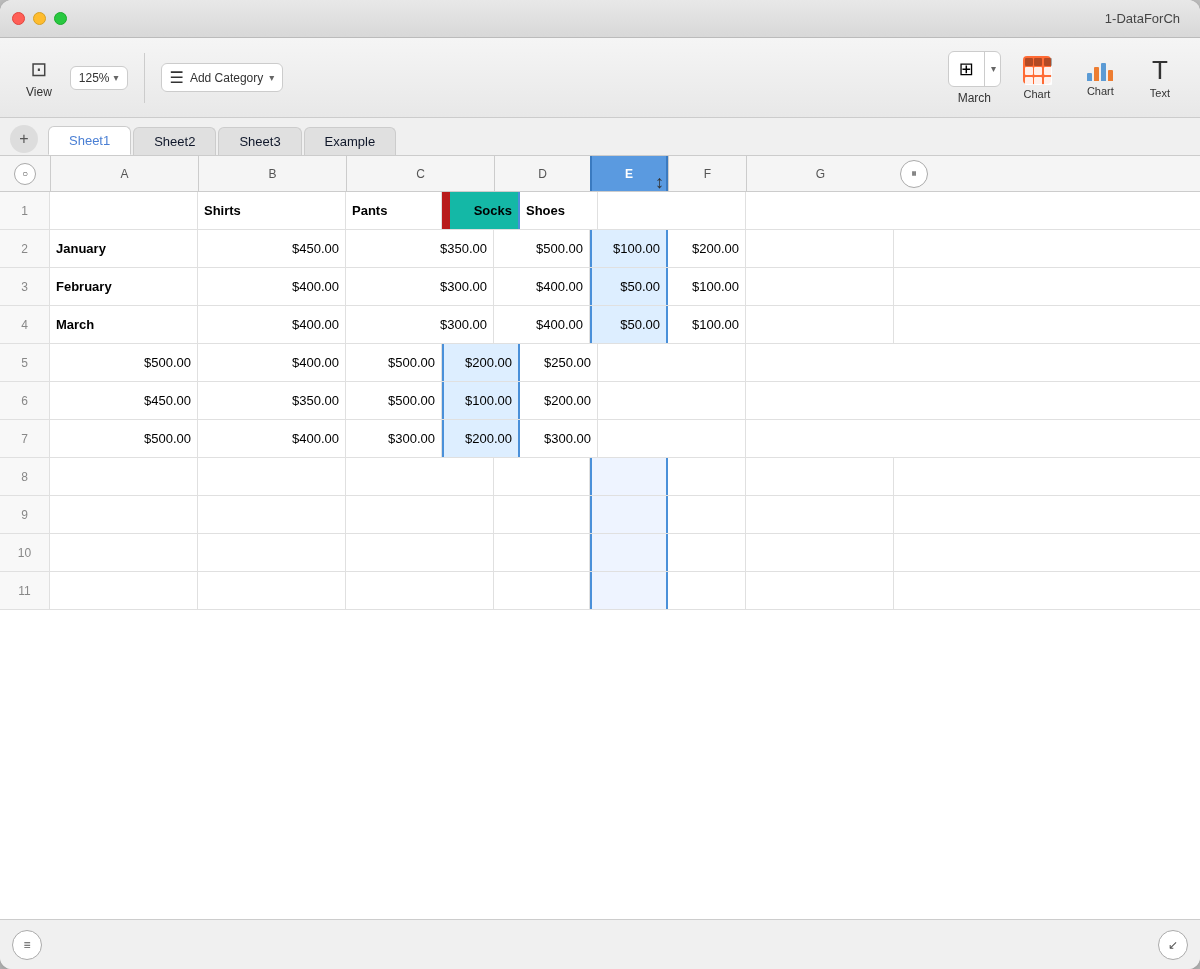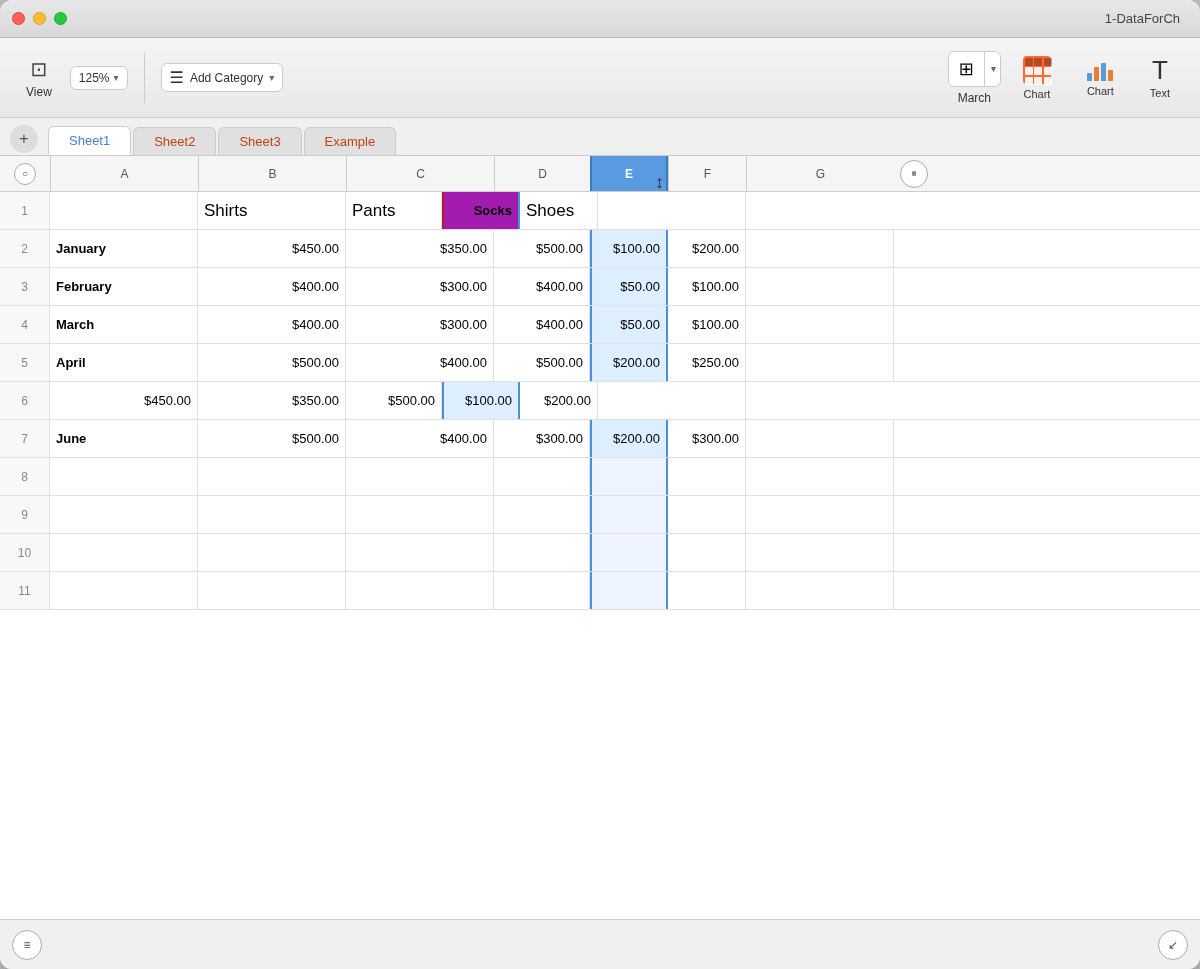--- a/index.html
+++ b/index.html
@@ -154,21 +154,21 @@
       margin-bottom: 2px;
     }
     .sheet-tab {
       padding: 6px 20px;
       border: 1px solid #ccc;
       border-bottom: none;
       border-radius: 6px 6px 0 0;
       font-size: 13px;
       cursor: pointer;
       background: #e0e0e0;
-      color: #c2410c;
+      color: #0f172a;
       margin-right: 2px;
     }
     .sheet-tab.active {
       background: white;
       color: #4a7fd4;
       font-weight: 500;
       border-bottom: 1px solid white;
       position: relative;
       z-index: 1;
     }
@@ -273,22 +273,22 @@
       overflow: hidden;
     }
     .cell.col-a { width: 148px; min-width: 148px; font-weight: bold; }
     .cell.col-b { width: 148px; min-width: 148px; justify-content: flex-end; }
     .cell.col-c { width: 148px; min-width: 148px; justify-content: flex-end; }
     .cell.col-d { width: 96px; min-width: 96px; justify-content: flex-end; }
     .cell.col-e { width: 78px; min-width: 78px; justify-content: flex-end; background: #ddeeff88; }
     .cell.col-f { width: 78px; min-width: 78px; justify-content: flex-end; }
     .cell.col-g { width: 148px; min-width: 148px; }
     .cell.header-row {
-      font-weight: normal;
-      font-size: 17px;
+      font-weight: bold;
+      font-size: 13px;
       justify-content: flex-start;
     }
     .cell.col-a.header-row { justify-content: flex-start; }
     .cell.col-b.header-row { justify-content: flex-start; }
     .cell.col-c.header-row { justify-content: flex-start; }
     .cell.col-d.header-row { justify-content: flex-start; }
     
     .bottom-bar {
       height: 50px;
       background: #f0f0f0;
@@ -424,21 +424,21 @@
       <div class="pause-btn">⏸</div>
     </div>
 
     <div class="data-rows">
 
       <div class="data-row">
         <div class="row-num">1</div>
         <div class="cell col-a header-row"></div>
         <div class="cell col-b header-row">Shirts</div>
         <div class="cell col-d header-row">Pants</div>
-        <div class="cell col-e" style="background:#a21caf;border-left:2px solid #b91c1c;border-right:2px solid #4a90d9;font-weight:bold;">Socks</div>
+        <div class="cell col-e" style="background:#14b8a6;border-left:8px solid #b91c1c;border-right:2px solid #4a90d9;font-weight:bold;">Socks</div>
         <div class="cell col-f header-row">Shoes</div>
         <div class="cell col-g"></div>
       </div>
 
       <div class="data-row">
         <div class="row-num">2</div>
         <div class="cell col-a">January</div>
         <div class="cell col-b">$450.00</div>
         <div class="cell col-c">$350.00</div>
         <div class="cell col-d">$500.00</div>
@@ -464,42 +464,40 @@
         <div class="cell col-b">$400.00</div>
         <div class="cell col-c">$300.00</div>
         <div class="cell col-d">$400.00</div>
         <div class="cell col-e" style="background:#ddeeff;border-left:2px solid #4a90d9;border-right:2px solid #4a90d9;">$50.00</div>
         <div class="cell col-f">$100.00</div>
         <div class="cell col-g"></div>
       </div>
 
       <div class="data-row">
         <div class="row-num">5</div>
-        <div class="cell col-a">April</div>
         <div class="cell col-b">$500.00</div>
         <div class="cell col-c">$400.00</div>
         <div class="cell col-d">$500.00</div>
         <div class="cell col-e" style="background:#ddeeff;border-left:2px solid #4a90d9;border-right:2px solid #4a90d9;">$200.00</div>
         <div class="cell col-f">$250.00</div>
         <div class="cell col-g"></div>
       </div>
 
       <div class="data-row">
         <div class="row-num">6</div>
         <div class="cell col-b">$450.00</div>
         <div class="cell col-c">$350.00</div>
         <div class="cell col-d">$500.00</div>
         <div class="cell col-e" style="background:#ddeeff;border-left:2px solid #4a90d9;border-right:2px solid #4a90d9;">$100.00</div>
         <div class="cell col-f">$200.00</div>
         <div class="cell col-g"></div>
       </div>
 
       <div class="data-row">
         <div class="row-num">7</div>
-        <div class="cell col-a">June</div>
         <div class="cell col-b">$500.00</div>
         <div class="cell col-c">$400.00</div>
         <div class="cell col-d">$300.00</div>
         <div class="cell col-e" style="background:#ddeeff;border-left:2px solid #4a90d9;border-right:2px solid #4a90d9;">$200.00</div>
         <div class="cell col-f">$300.00</div>
         <div class="cell col-g"></div>
       </div>
 
       <div class="data-row">
         <div class="row-num">8</div>

